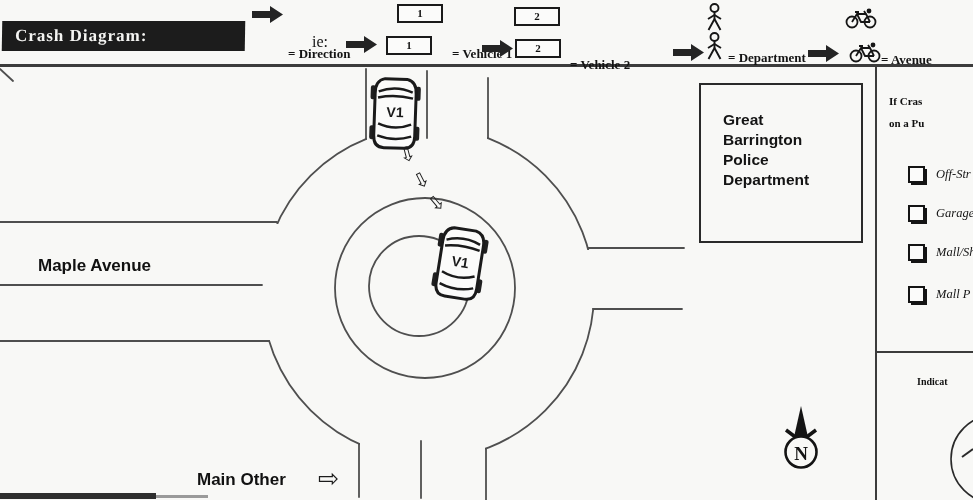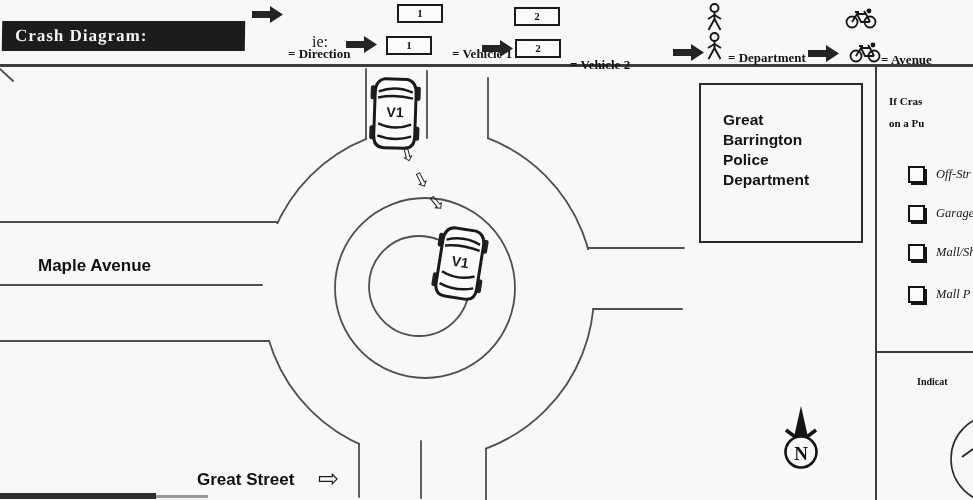--- a/index.html
+++ b/index.html
@@ -214,21 +214,21 @@
   <svg class="abs" style="left:849px;top:42px;z-index:3;" width="32" height="21" viewBox="0 0 32 21">
     <g stroke="#161616" stroke-width="1.8" fill="none">
       <circle cx="7" cy="14" r="5.5"></circle>
         <circle cx="25" cy="14" r="5.5"></circle>
       <path d="M7,14 L12,6 L21,6 L25,14 M12,6 L16,14 L25,14 M10,4 L14,4 M21,6 L19,3"></path>
     </g>
     <circle cx="24" cy="3" r="2.4" fill="#161616"></circle>
   </svg>
 
   <div class="abs street-label" style="left:38px;top:256px;z-index:2;">Maple Avenue</div>
-  <div class="abs street-label" style="left:197px;top:470px;z-index:2;">Great Street</div>
+  <div class="abs street-label" style="left:197px;top:470px;z-index:2;">Main Other</div>
   <div id="street-arrow" class="abs" style="left:318px;top:466px;z-index:2;">⇨</div>
 
   <div class="abs travel-arrow" style="left:399px;top:144px;transform:rotate(-15deg);z-index:2;">⇩</div>
   <div class="abs travel-arrow" style="left:413px;top:170px;transform:rotate(-27deg);z-index:2;">⇩</div>
   <div class="abs travel-arrow" style="left:428px;top:193px;transform:rotate(-40deg);z-index:2;">⇩</div>
 
   <div id="gbpd-text" class="abs" style="left:723px;top:110px;z-index:2;">
     <div>Great</div>
     <div>Barrington</div>
     <div>Police</div>

